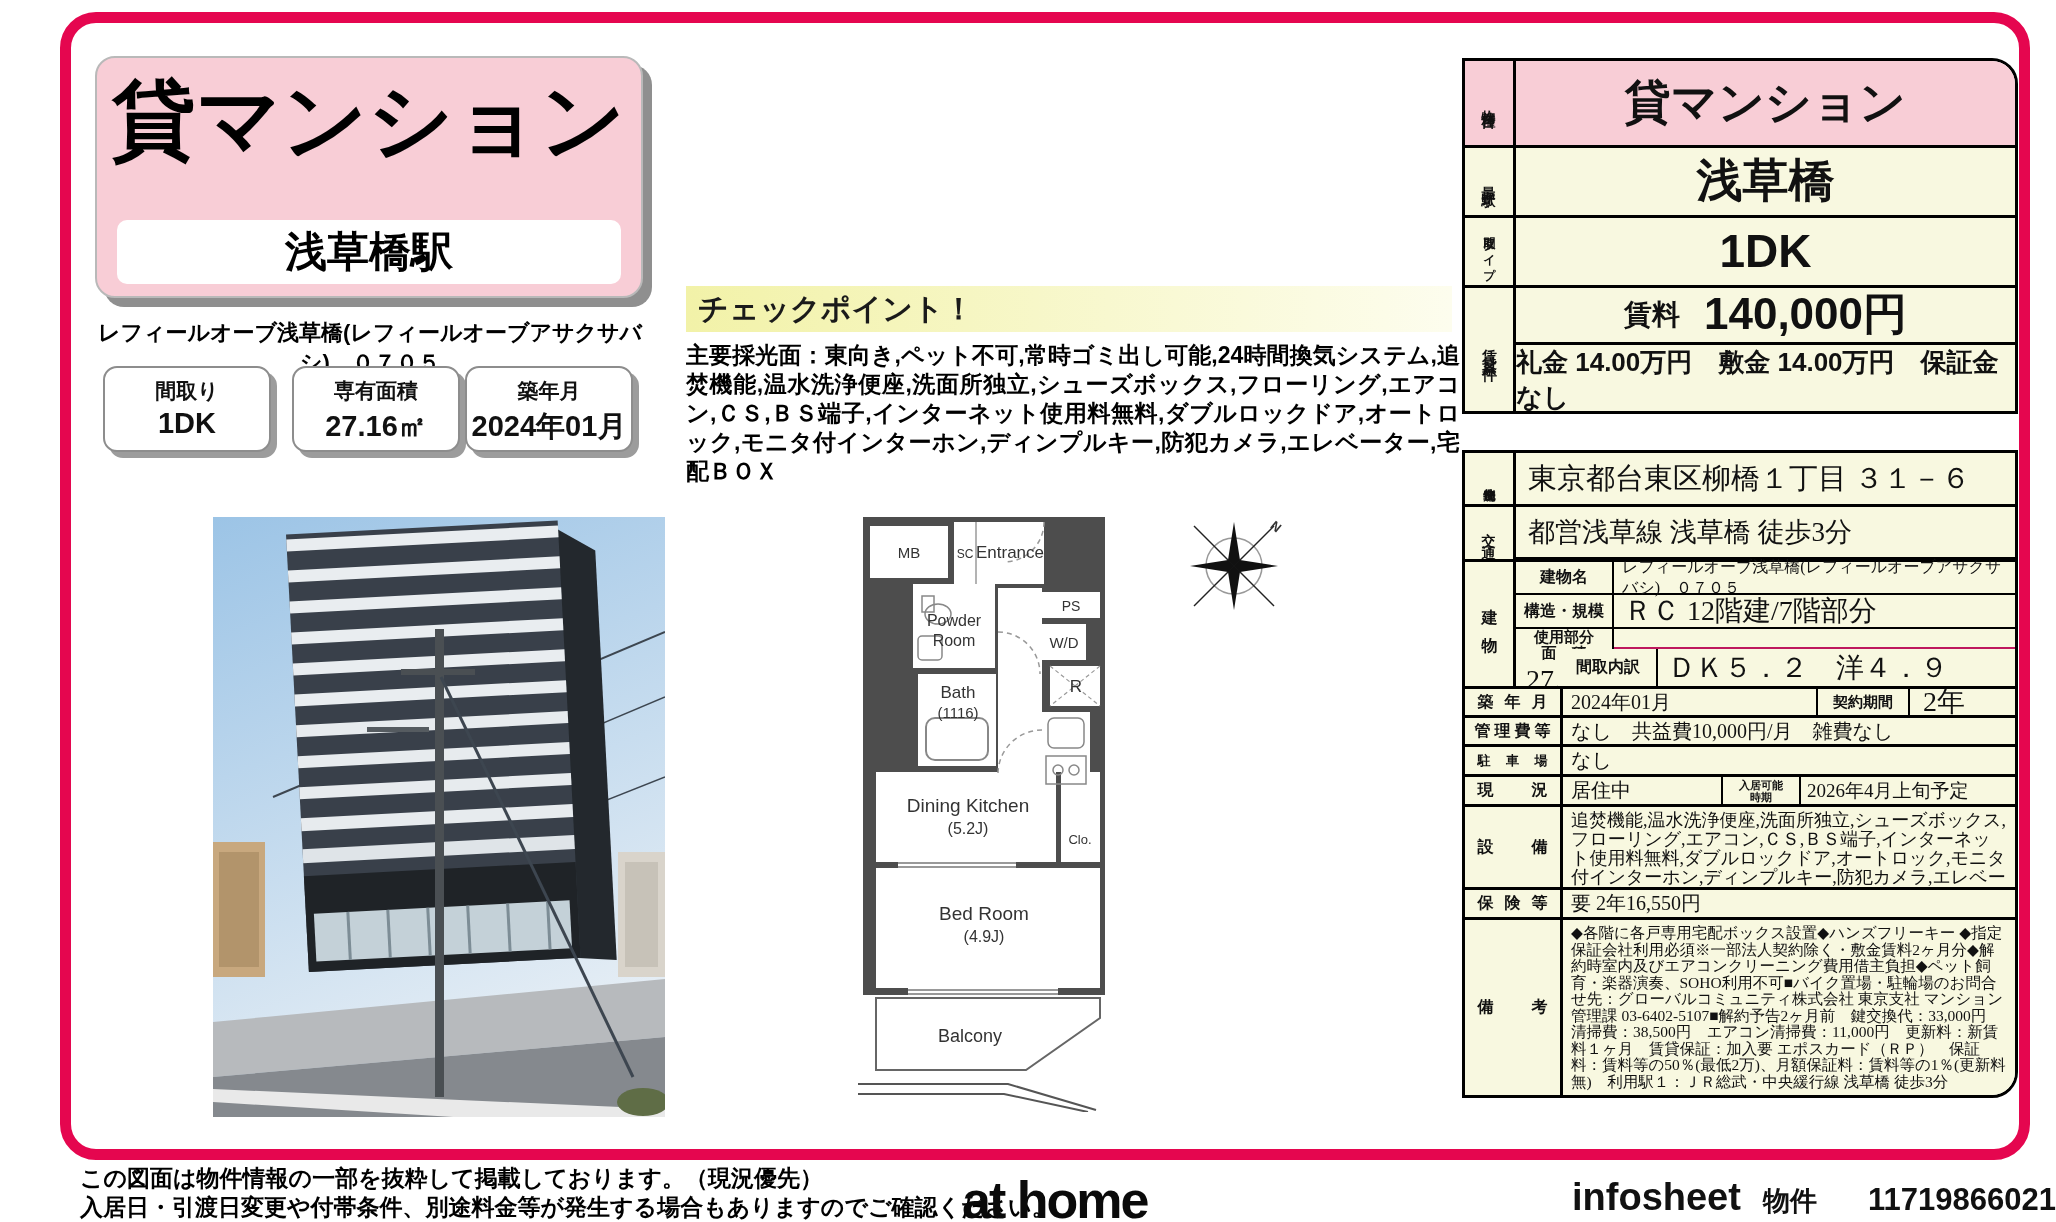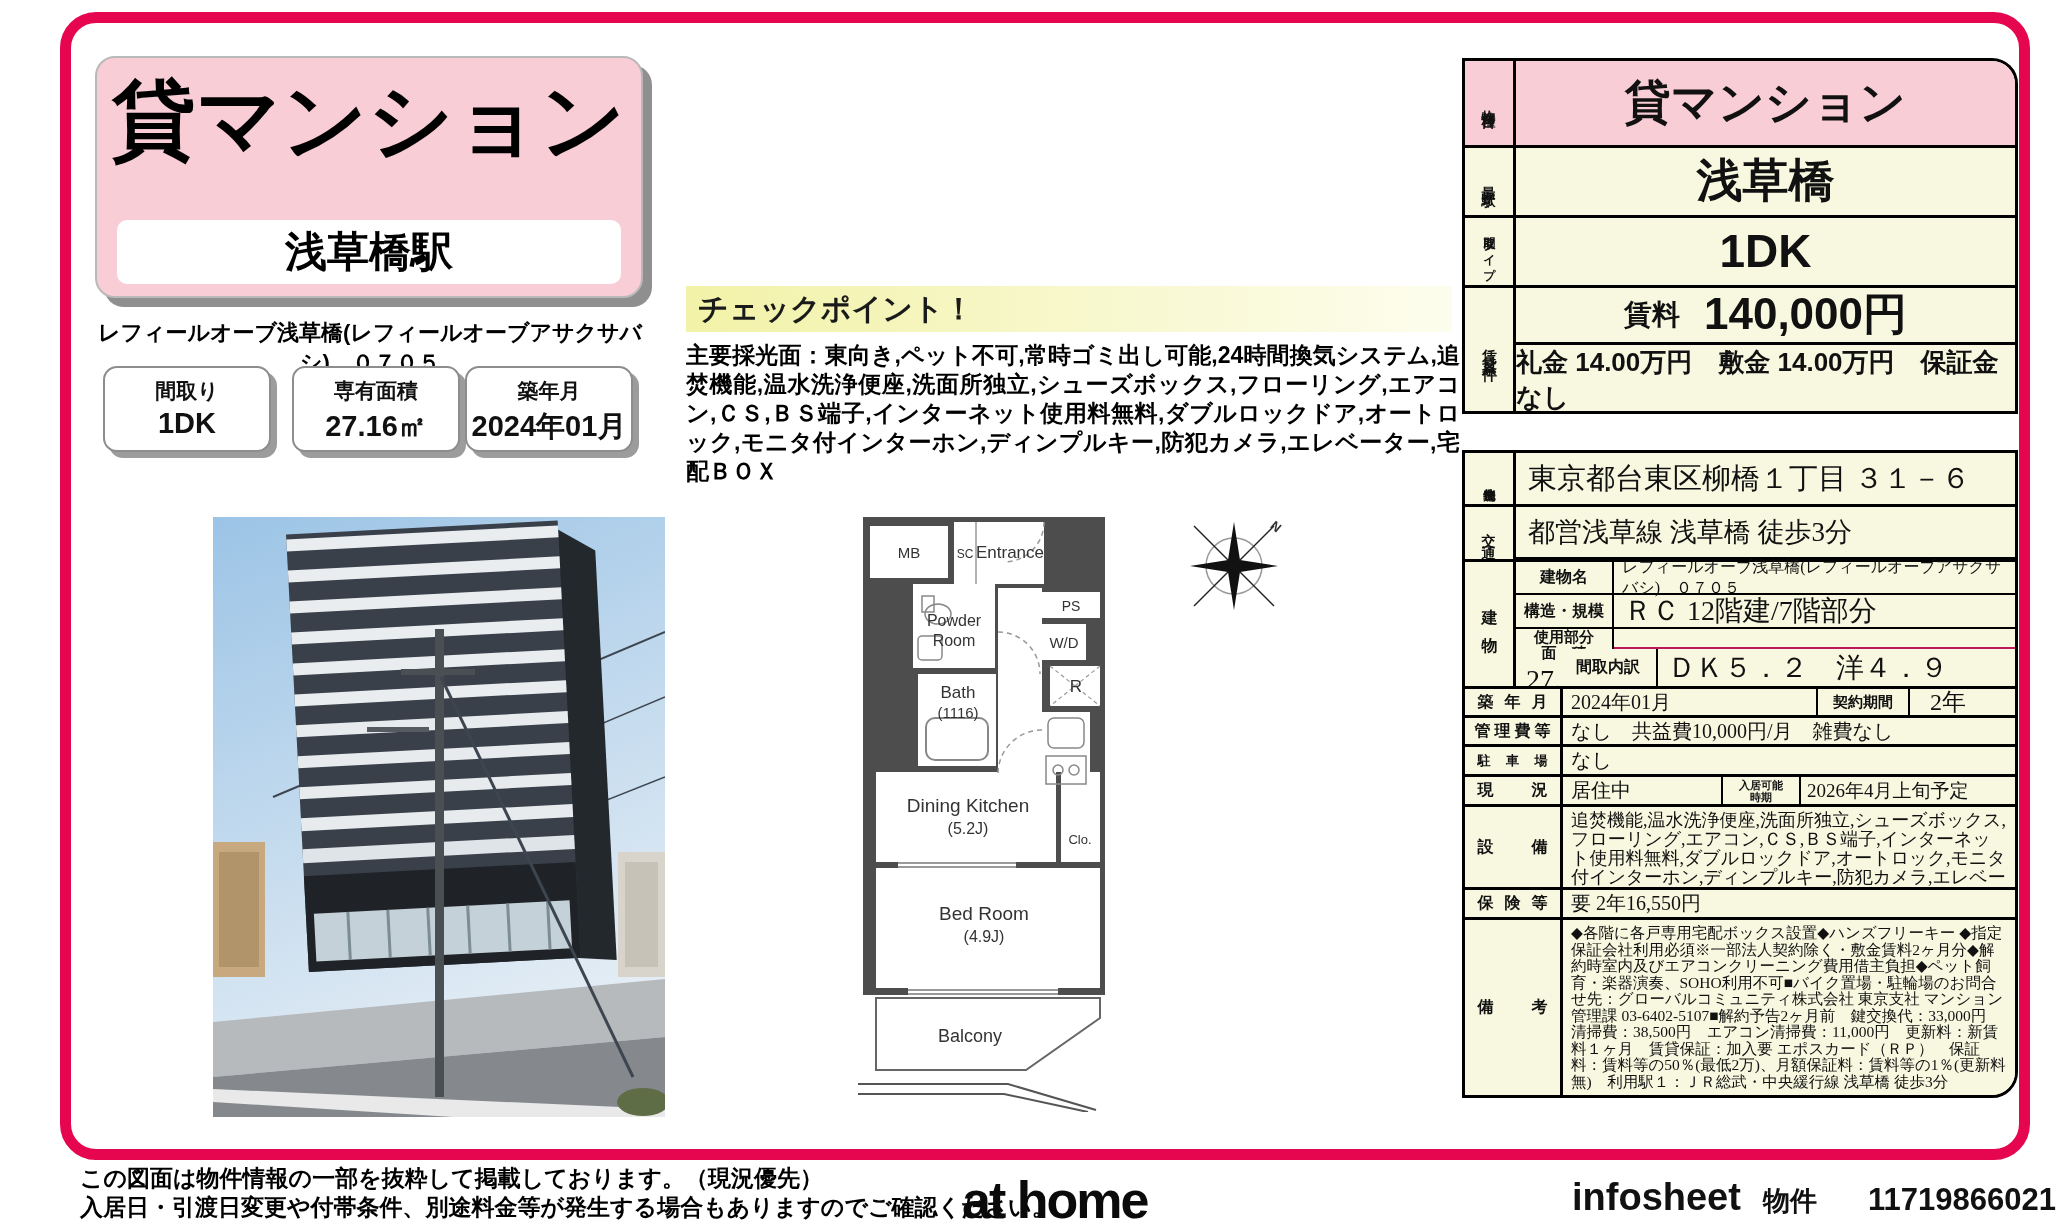--- a/index.html
+++ b/index.html
@@ -66,21 +66,21 @@
   <div class="abs title-box">
     <div class="title-main">貸マンション</div>
     <div class="title-station">浅草橋駅</div>
   </div>
   <div class="abs building-line">レフィールオーブ浅草橋(レフィールオーブアサクサバシ)　０７０５</div>
 
   <div class="abs badge" style="left:103px;">
     <div class="bl">間取り</div>
     <div class="bv">1DK</div>
   </div>
-  <div class="abs badge" style="left:292px;border-radius:13px;">
+  <div class="abs badge" style="left:292px;">
     <div class="bl">専有面積</div>
     <div class="bv">27.16㎡</div>
   </div>
   <div class="abs badge" style="left:465px;">
     <div class="bl">築年月</div>
     <div class="bv">2024年01月</div>
   </div>
 
   <div class="abs" style="left:213px;top:517px;width:452px;height:600px;">
     <svg width="452" height="600" viewBox="0 0 452 600">
@@ -277,21 +277,21 @@
           <div class="serif" style="flex:1;display:flex;align-items:center;padding-left:10px;font-size:28px;">ＤＫ５．２　洋４．９</div>
         </div>
       </div>
     </div>
     <div class="row" style="height:26px;">
       <div class="l2">
           <span class="jlabel" style="width:70px;font-size:16px;">築年月</span>
         </div>
       <div class="serif" style="width:255px;display:flex;align-items:center;padding-left:8px;font-size:20px;border-right:2px solid #000;box-sizing:border-box;">2024年01月</div>
       <div style="width:92px;display:flex;align-items:center;justify-content:center;font-size:15px;font-weight:700;border-right:2px solid #000;box-sizing:border-box;">契約期間</div>
-      <div class="serif" style="flex:1;display:flex;align-items:center;padding-left:20px;font-size:24px;">2年</div>
+      <div class="serif" style="flex:1;display:flex;align-items:center;padding-left:13px;font-size:28px;">2年</div>
     </div>
     <div class="row" style="height:26px;">
       <div class="l2">
           <span class="jlabel" style="width:76px;font-size:16px;">管理費等</span>
         </div>
       <div class="serif" style="flex:1;display:flex;align-items:center;padding-left:8px;font-size:20px;">なし　共益費10,000円/月　雑費なし</div>
     </div>
     <div class="row" style="height:27px;">
       <div class="l2">
           <span class="jlabel" style="width:70px;font-size:13px;">駐車場</span>

